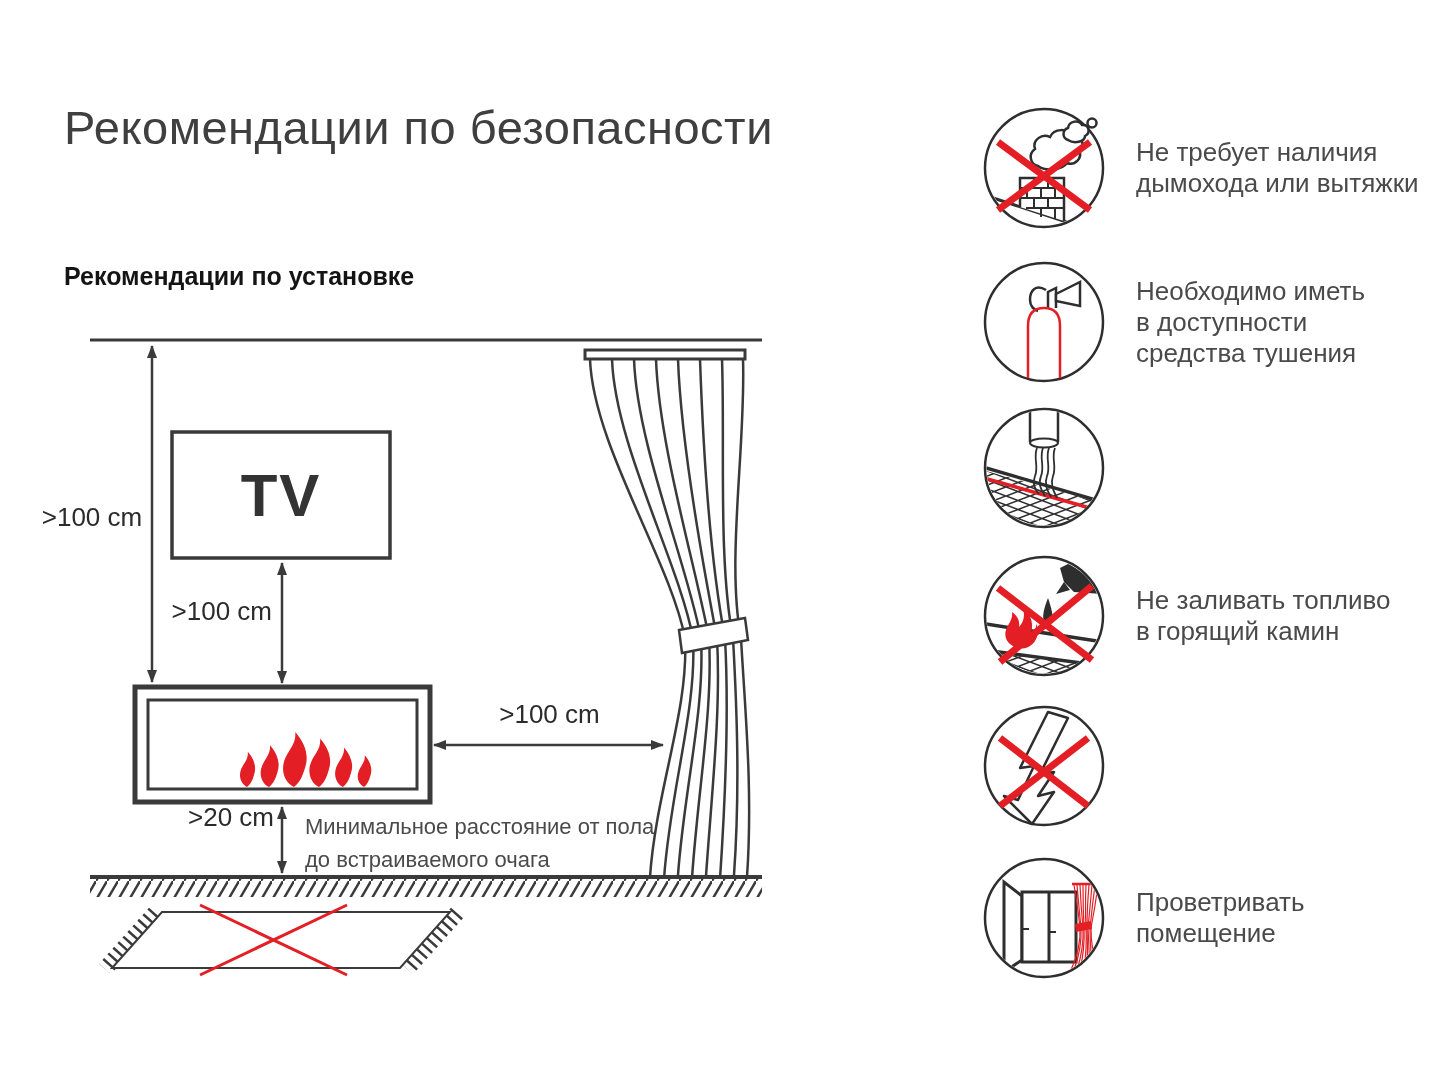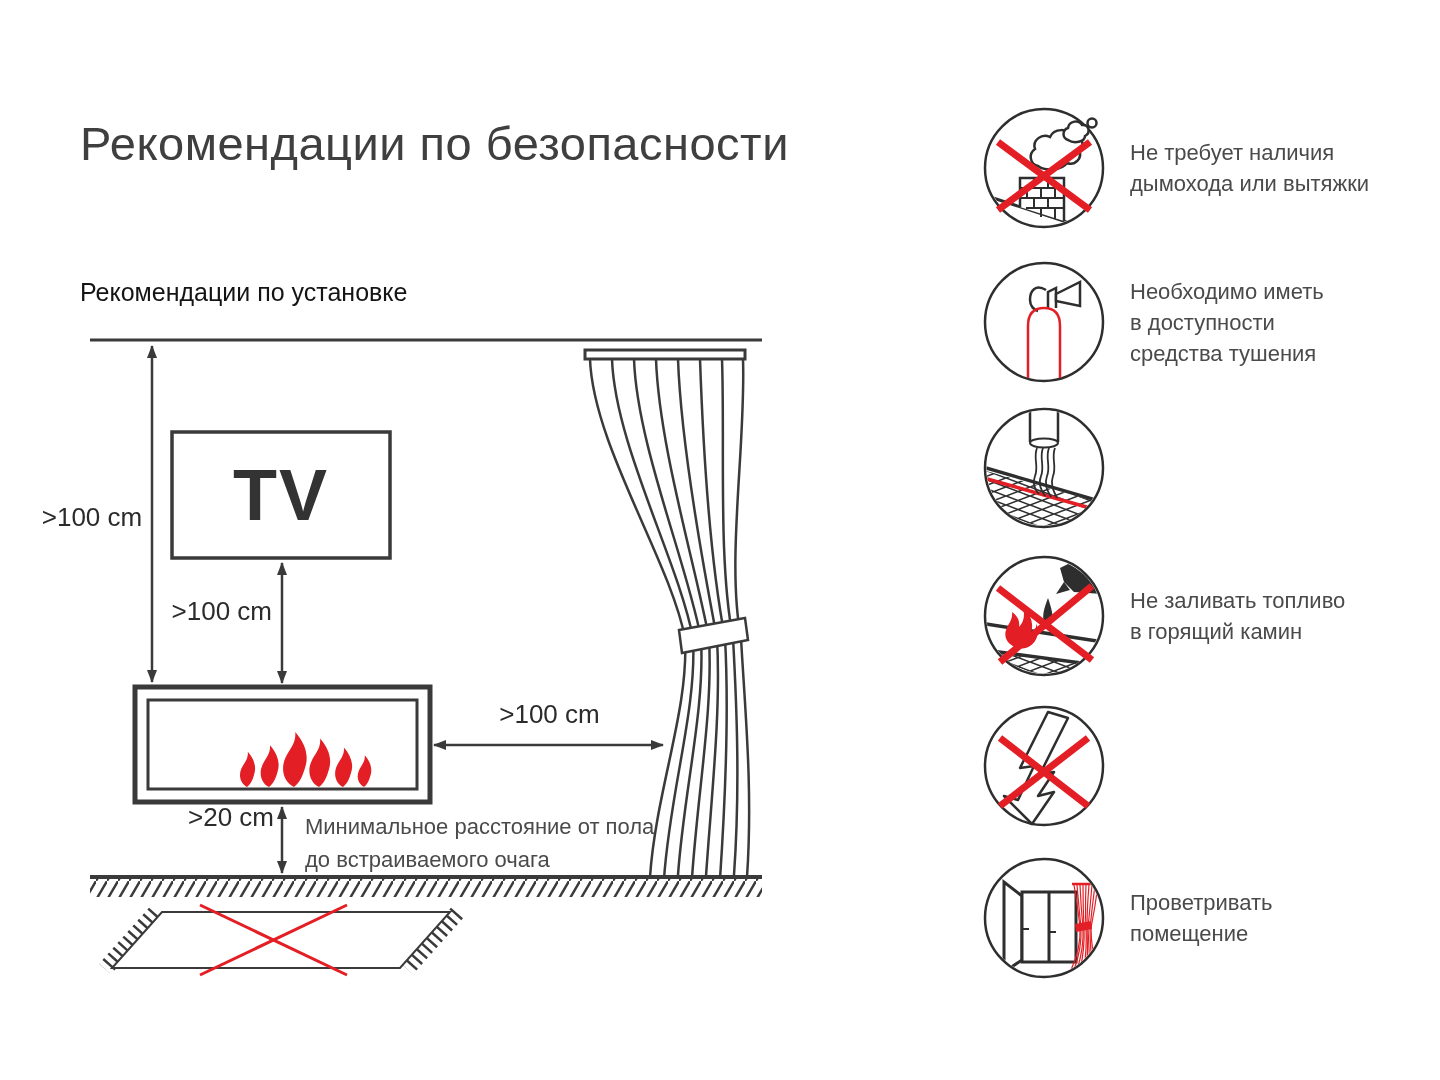--- a/index.html
+++ b/index.html
@@ -1,36 +1,36 @@
 <!DOCTYPE html>
 <html><head>
 <meta charset="utf-8">
 <style>
   html,body{margin:0;padding:0;}
   body{width:1440px;height:1080px;background:#ffffff;position:relative;overflow:hidden;
        font-family:"Liberation Sans",sans-serif;}
   .canvas{position:absolute;inset:0;}
-  h1,h2{margin:16px;position:absolute;font-family:"Liberation Sans",sans-serif;}
+  h1,h2{margin:0;position:absolute;font-family:"Liberation Sans",sans-serif;}
   h1{left:64px;top:100px;font-size:47px;font-weight:300;color:#3f3f3f;letter-spacing:.5px;}
-  h2{left:64px;top:262px;font-size:25px;font-weight:400;color:#141414;}
+  h2{left:64px;top:262px;font-size:25px;font-weight:700;color:#141414;}
   .diagram-svg{position:absolute;left:85px;top:330px;}
   .dim{position:absolute;font-weight:400;font-size:26px;color:#2b2b2b;white-space:nowrap;}
   .dim-ceiling{left:40px;top:502px;width:104px;text-align:center;}
   .dim-tv{left:168px;top:596px;width:104px;text-align:right;}
   .dim-curtain{left:492px;top:699px;width:115px;text-align:center;}
   .dim-floor{left:174px;top:802px;width:100px;text-align:right;}
   .tv-label{position:absolute;left:172px;top:432px;width:218px;height:126px;display:flex;
-            align-items:center;justify-content:center;font-size:72px;font-weight:700;
+            align-items:center;justify-content:center;font-size:60px;font-weight:700;
             color:#333;letter-spacing:2px;}
   .note{position:absolute;font-size:22px;line-height:33px;color:#4a4a4a;white-space:pre-line;}
   .note-tv{left:305px;top:583px;width:360px;}
   .note-floor{left:305px;top:810px;width:360px;}
   .safety-item{position:absolute;left:982px;display:flex;align-items:center;}
   .safety-item svg{flex:0 0 auto;display:block;}
-  .safety-text{margin-left:24px;font-size:22px;line-height:31px;color:#4a4a4a;white-space:pre-line;}
+  .safety-text{margin-left:30px;font-size:26px;line-height:31px;color:#4a4a4a;white-space:pre-line;}
   .r1{top:106px}.r2{top:260px}.r3{top:406px}.r4{top:554px}.r5{top:704px}.r6{top:856px}
 </style>
 </head>
 <body>
 
 <div class="canvas">
 
   <h1>Рекомендации по безопасности</h1>
   <h2>Рекомендации по установке</h2>
 

